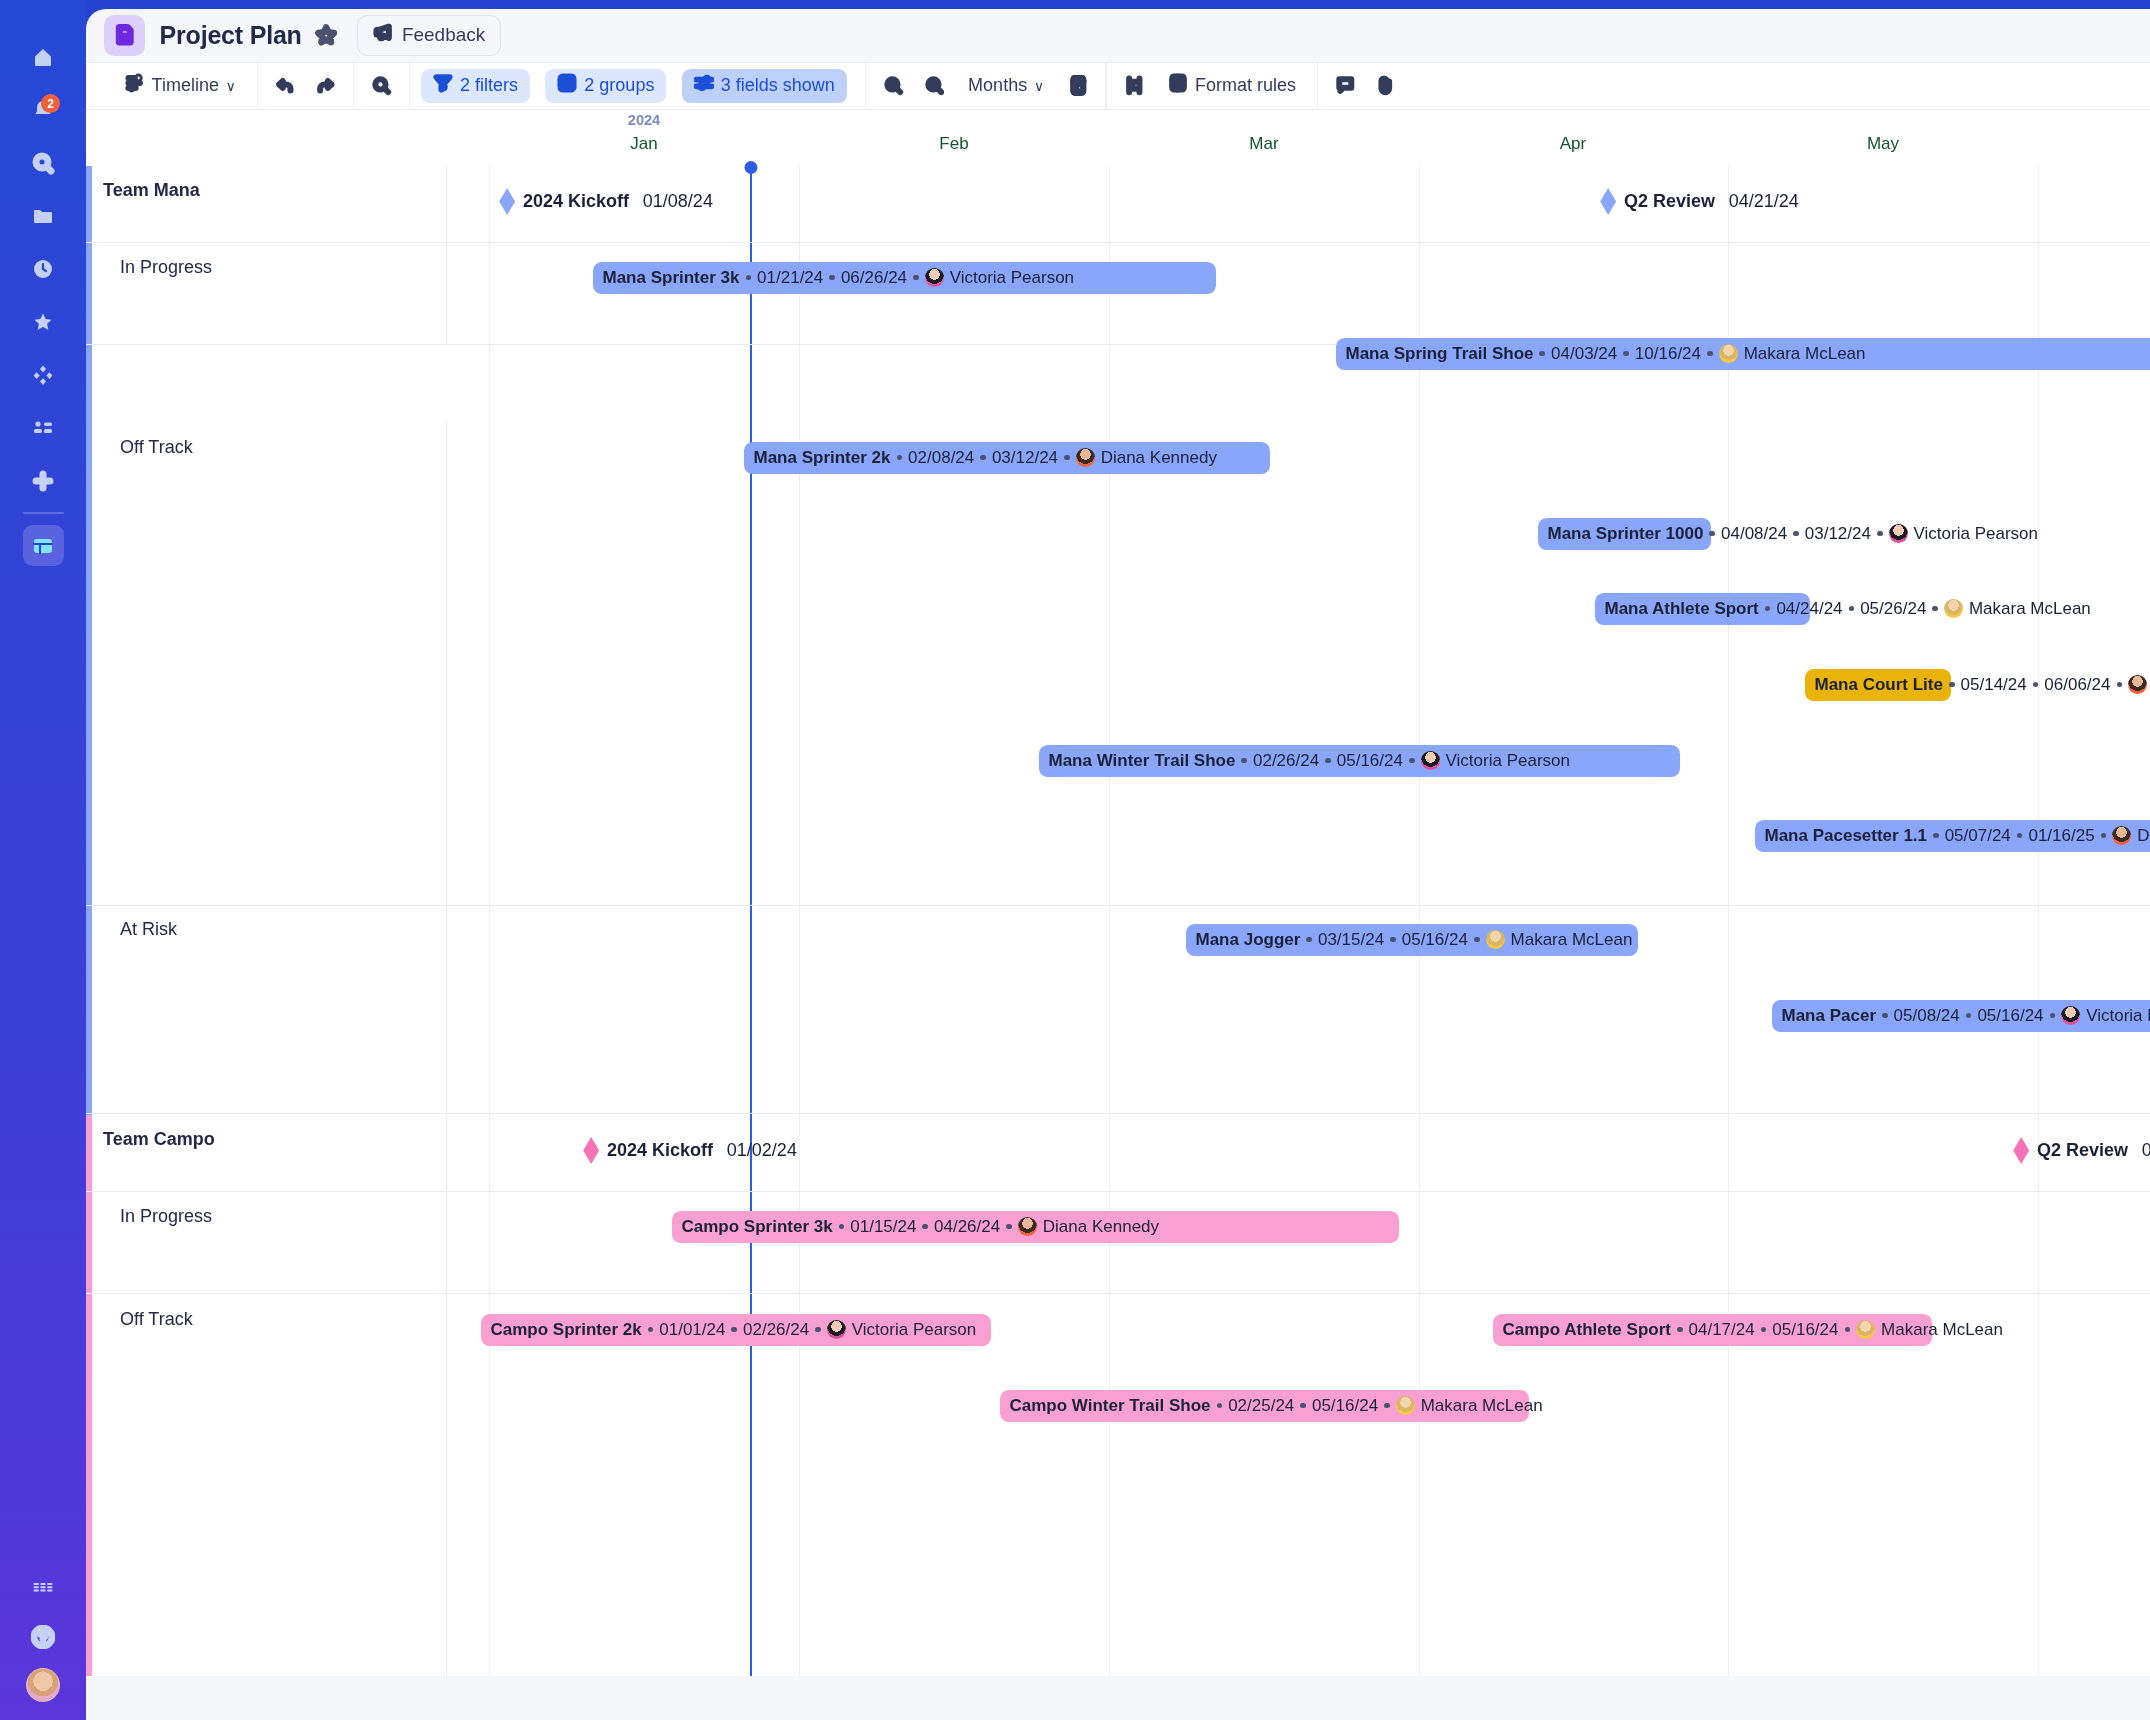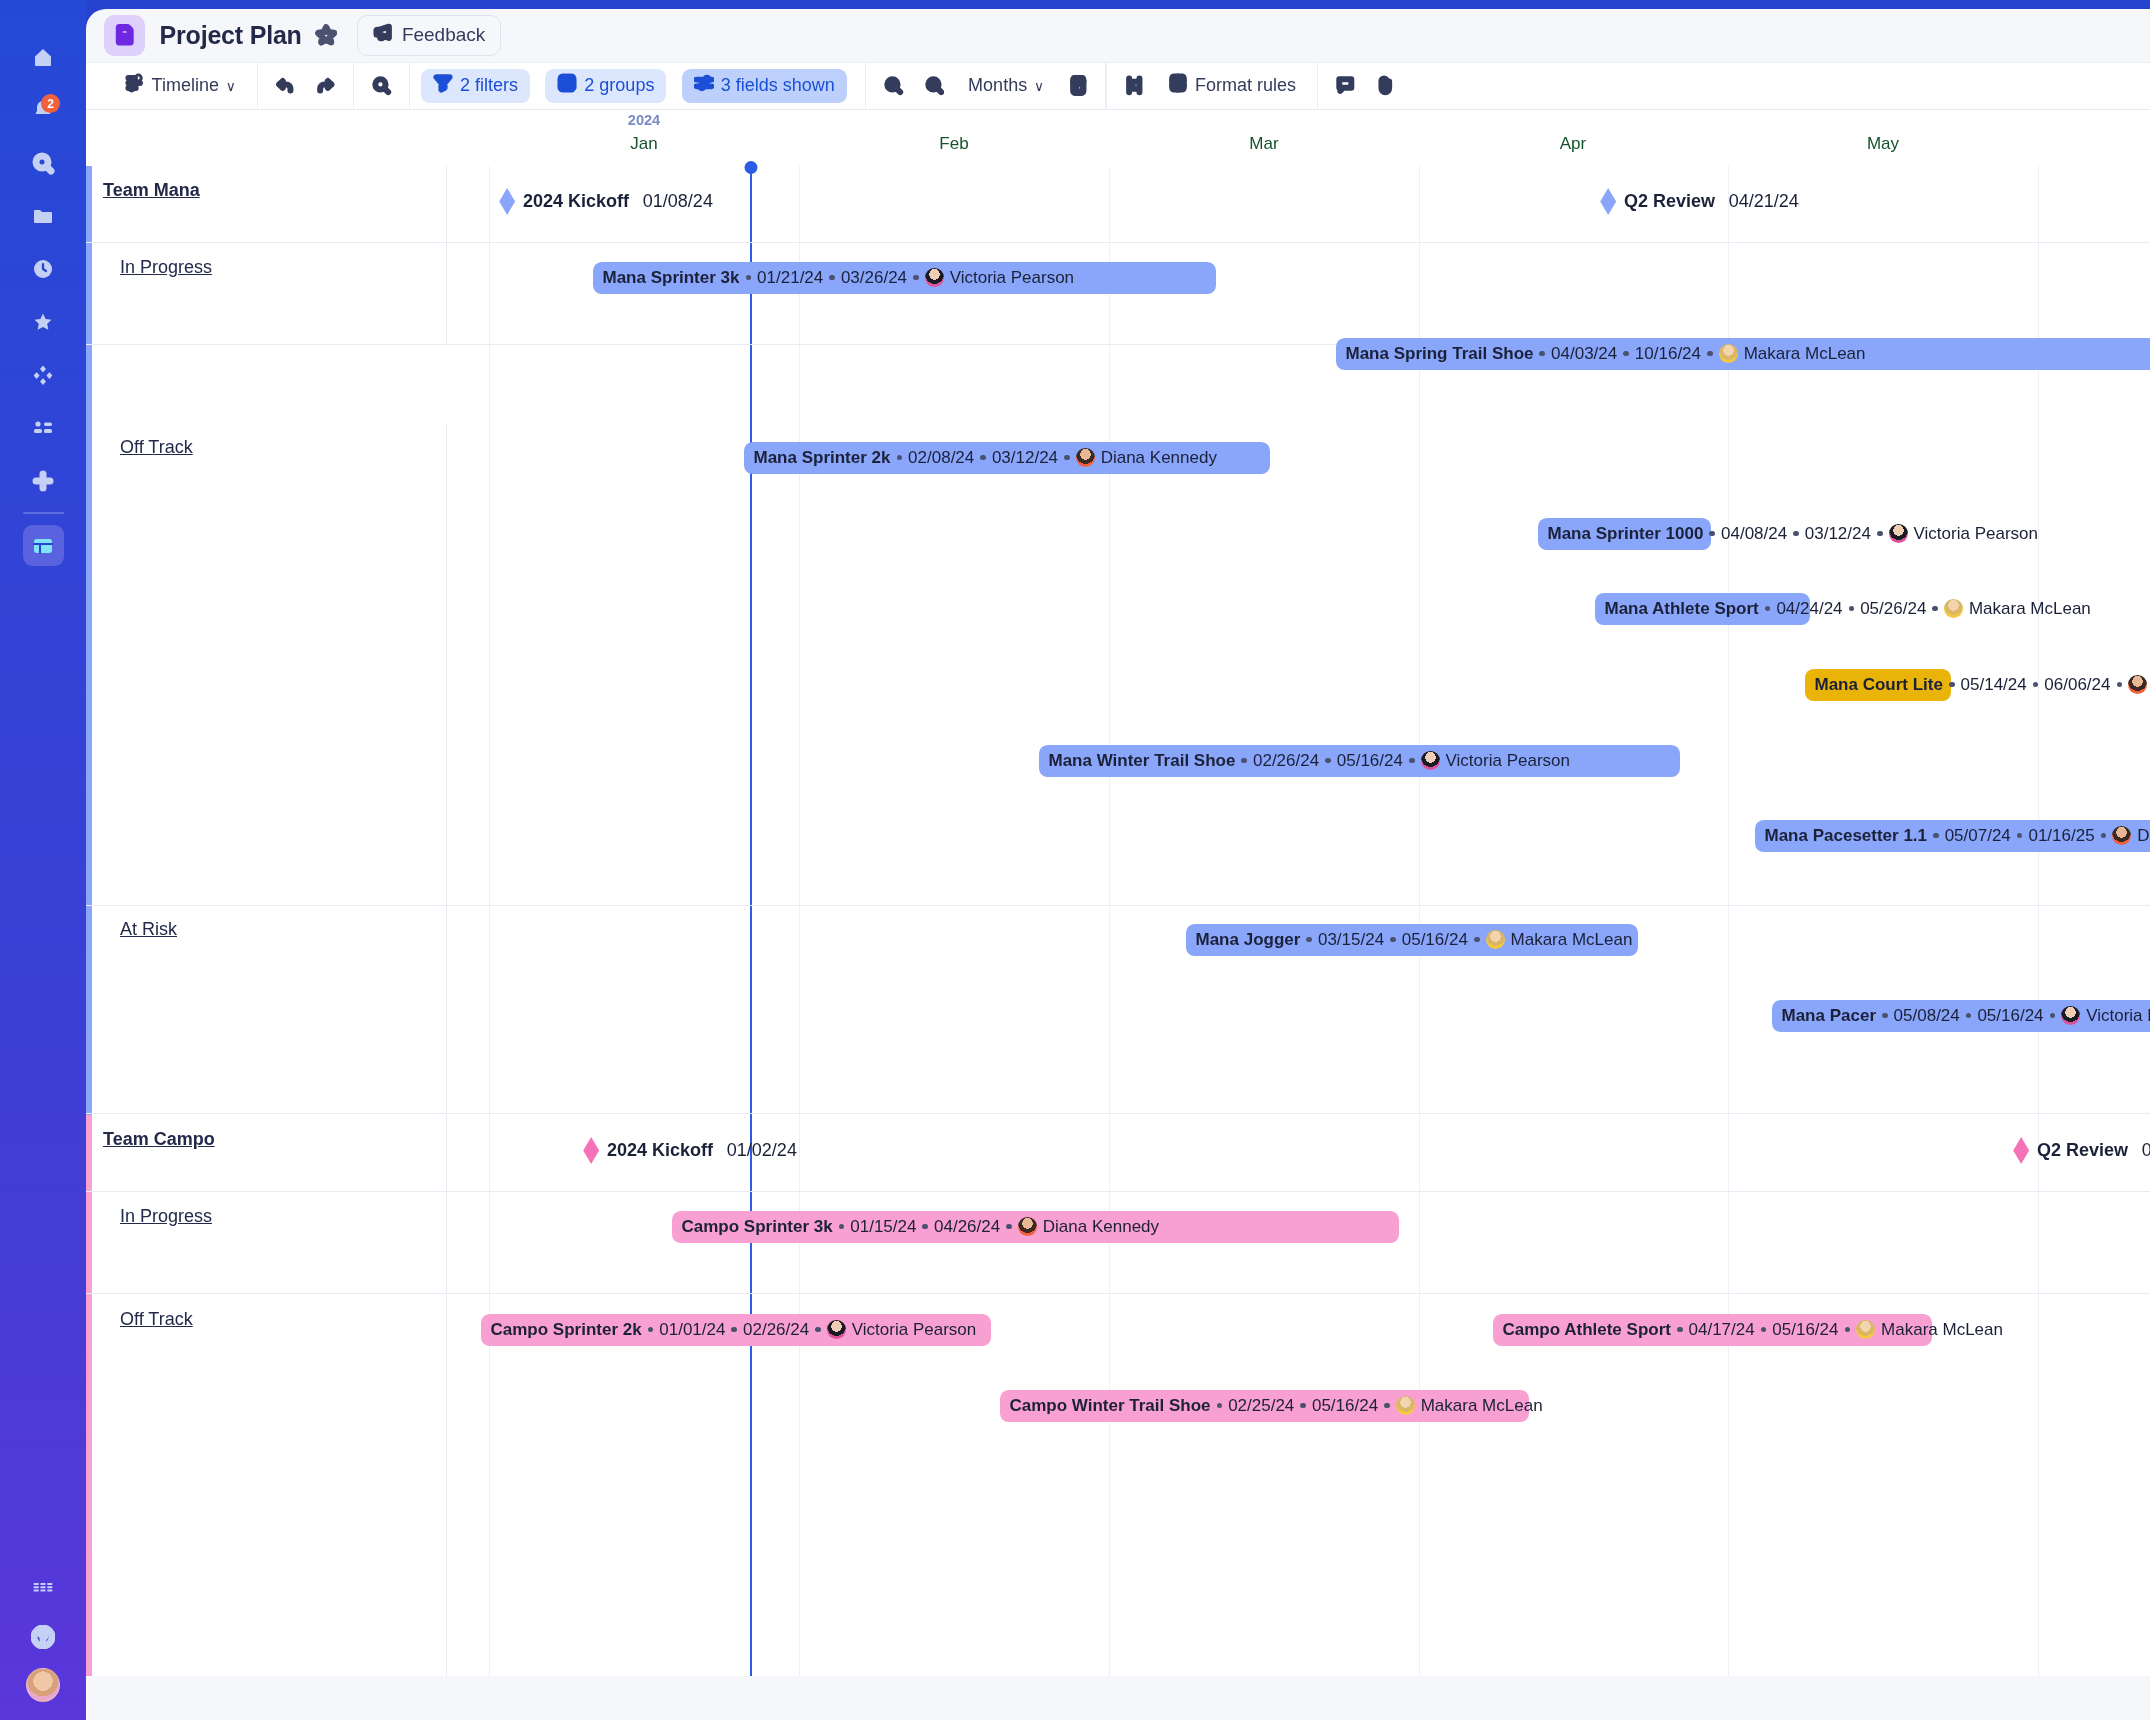--- a/index.html
+++ b/index.html
@@ -100,21 +100,21 @@
   .today-line { position: absolute; top: 56px; bottom: 0; width: 2.2px; background: #2b5ce6; }
   .today-dot { position: absolute; width: 13px; height: 13px; border-radius: 50%; background: #2b5ce6; top: 51px; transform: translateX(-50%); }
 
   .rows { position: absolute; top: 56px; left: 0; right: 0; bottom: 0; }
   .grp-band { position: absolute; left: 0; width: 6px; }
   .row {
     position: absolute; left: 0; right: 0;
     border-bottom: 1.3px solid #e9ebf4;
   }
   .row-label {
-    position: absolute; left: 17px; top: 14.6px; font-size: 18px; color: #232949; text-decoration: underline;
+    position: absolute; left: 17px; top: 14.6px; font-size: 18px; color: #232949;
   }
   .row-label.group { font-weight: 700; left: 15.5px; }
   .row-divider { position: absolute; left: 0; top: 0; bottom: 0; width: 1.3px; background: #e9ebf4; }
 
   
   .bar {
     position: absolute; height: 32px; border-radius: 8.6px;
     display: flex; align-items: center; white-space: nowrap;
   }
   .bar .bar-text {
@@ -444,21 +444,21 @@
 
           <div class="row" style="top:77px; height:102px;">
             <div class="row-divider" style="left:360px"></div>
             <div class="row-label" style="left:34px">In Progress</div>
             <div class="bar" style="left:507px; width:623px; top:19px; background:#8aa6fb">
               <span class="bar-text">
                 <span class="nm">Mana Sprinter 3k</span>
                 <span class="dot"></span>
                   <span>01/21/24</span>
                 <span class="dot"></span>
-                  <span>03/26/24</span>
+                  <span>06/26/24</span>
                 <span class="dot"></span>
                   <span class="bar-ava ava-vp"></span>
                 <span>Victoria Pearson</span>
               </span>
             </div>
             <div class="bar" style="left:1250px; width:1462px; top:95px; background:#8aa6fb; border-radius:8.6px 0 0 8.6px">
               <span class="bar-text">
                 <span class="nm">Mana Spring Trail Shoe</span>
                 <span class="dot"></span>
                   <span>04/03/24</span>

